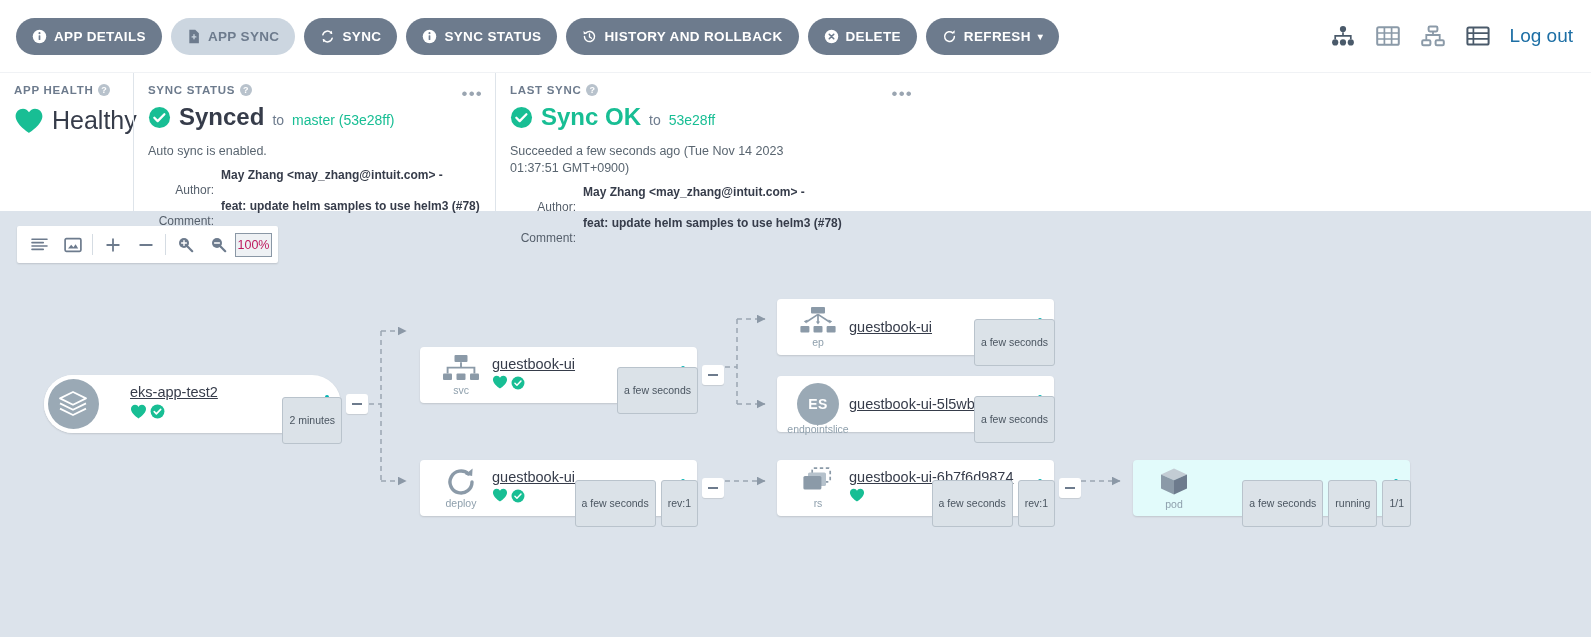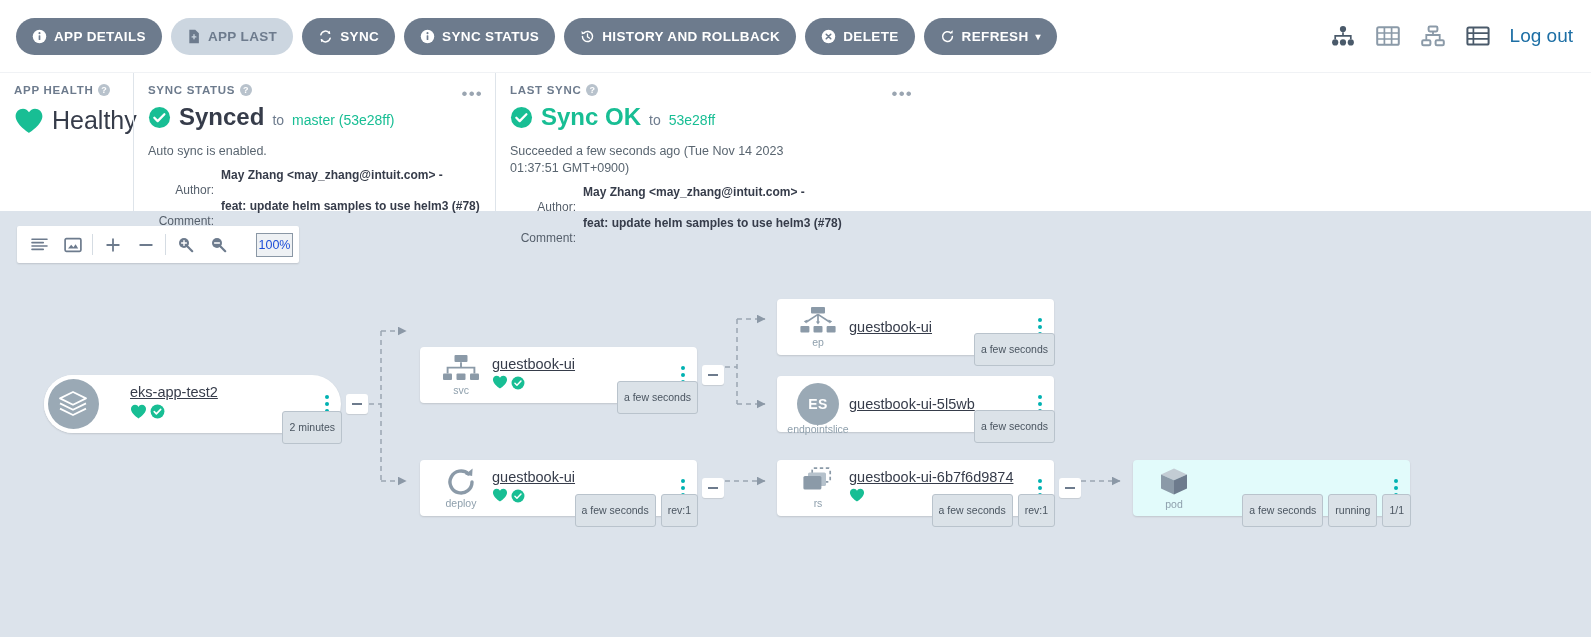--- a/index.html
+++ b/index.html
@@ -91,22 +91,22 @@
     box-shadow:0 1px 2px rgba(0,0,0,.14);
   }
   .zbtn {
     width:33px; height:33px; display:flex;
     align-items:center; justify-content:center;
     color:#6d7b8d; cursor:pointer;
   }
   .zsep { width:1px; height:21px; background:#d5dce3; margin:0 3px; }
   .zoomval {
     width:37px; height:24px; border:1px solid #8a97a5;
-    background:#eef1f4; font-size:12.5px; color:#1d4ed8;
-    text-align:center; line-height:22px; margin-left:21px;
+    background:#eef1f4; font-size:12.5px; color:#be185d;
+    text-align:center; line-height:22px; margin-left:0;
     font-family:"Liberation Sans", sans-serif; cursor:text;
   }
 
   
   .graph { position:absolute; left:0; top:211px; width:1591px; height:426px; }
   .edges { position:absolute; left:0; top:0; width:1591px; height:426px; pointer-events:none; }
 
   .node {
     position:absolute; background:#ffffff;
     border-radius:4px; box-shadow:0 1px 2px rgba(0,0,0,.13);
@@ -134,21 +134,21 @@
   }
   .n-menu i { width:4px; height:4px; border-radius:50%; background:#00b2b2; display:block; }
 
   .chips {
     position:absolute; display:flex; gap:5px;
     white-space:nowrap;
   }
   .chip {
     background:#dbe2e8; color:#4a5560;
     border:1px solid #b9c3cc; border-radius:3px;
-    font-size:10.5px; padding:9px 6px; line-height:1.25;
+    font-size:10.5px; padding:16px 6px; line-height:1.25;
   }
 
   .collapse {
     position:absolute; width:22px; height:20px;
     background:#ffffff; border-radius:3px;
     display:flex; align-items:center; justify-content:center;
     cursor:pointer; box-shadow:0 1px 1px rgba(0,0,0,.10);
   }
   .collapse span { display:block; width:10px; height:2px; background:#6d7b8d; }
 
@@ -181,21 +181,21 @@
       <span>APP DETAILS</span>
     </button>
 
     <button class="abtn disabled">
       <span class="gi">
         <svg width="14" height="15" viewBox="0 0 14 16">
             <path d="M2 .8h6.3L12.2 4.6V15.2H2z" fill="#6d7b8d"></path>
             <path d="M7 6.1v4.4M5 8.4h4" stroke="#ccd6e0" stroke-width="1.4" stroke-linecap="round"></path>
           </svg>
       </span>
-      <span>APP LAST</span>
+      <span>APP SYNC</span>
     </button>
 
     <button class="abtn">
       <span class="gi">
         <svg width="15" height="15" viewBox="0 0 16 16">
             <path d="M3 6.2A5.1 5.1 0 0 1 12.3 4.6" stroke="#fff" stroke-width="1.6" fill="none" stroke-linecap="round"></path>
             <path d="M13 9.8A5.1 5.1 0 0 1 3.7 11.4" stroke="#fff" stroke-width="1.6" fill="none" stroke-linecap="round"></path>
             <path d="M12.6 1.9l.4 3-3-.5z" fill="#fff"></path>
             <path d="M3.4 14.1l-.4-3 3 .5z" fill="#fff"></path>
           </svg>

